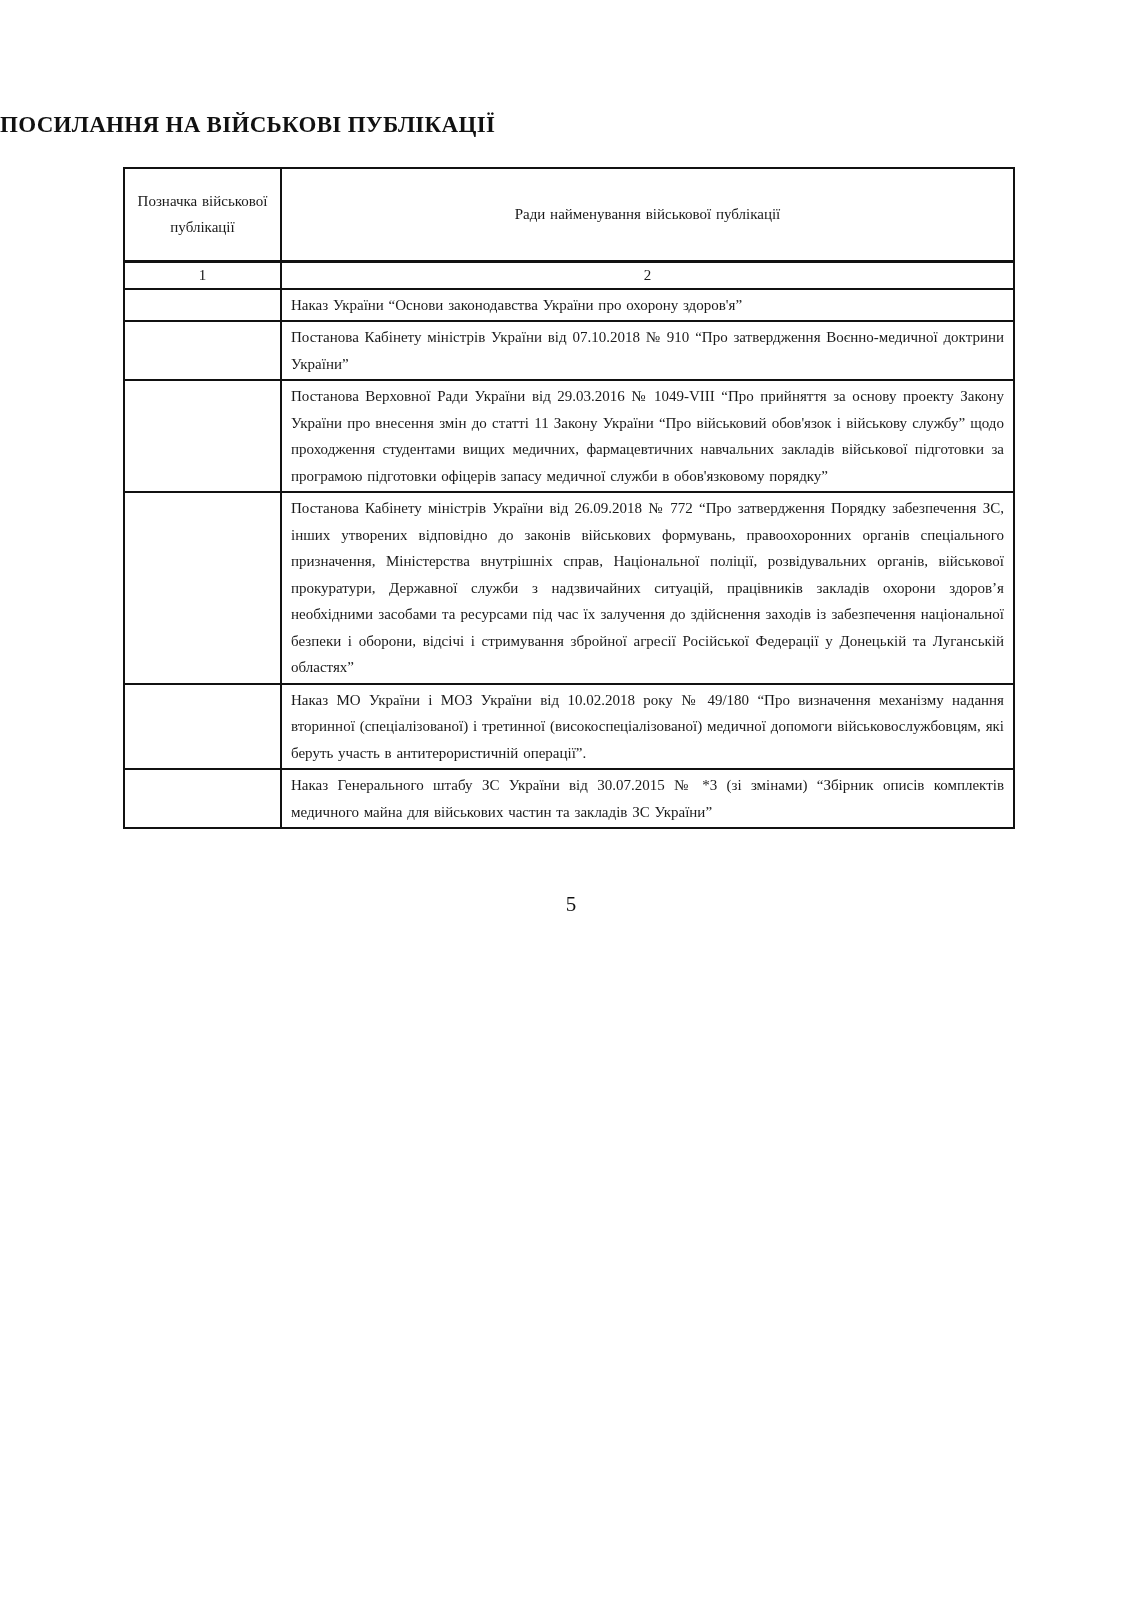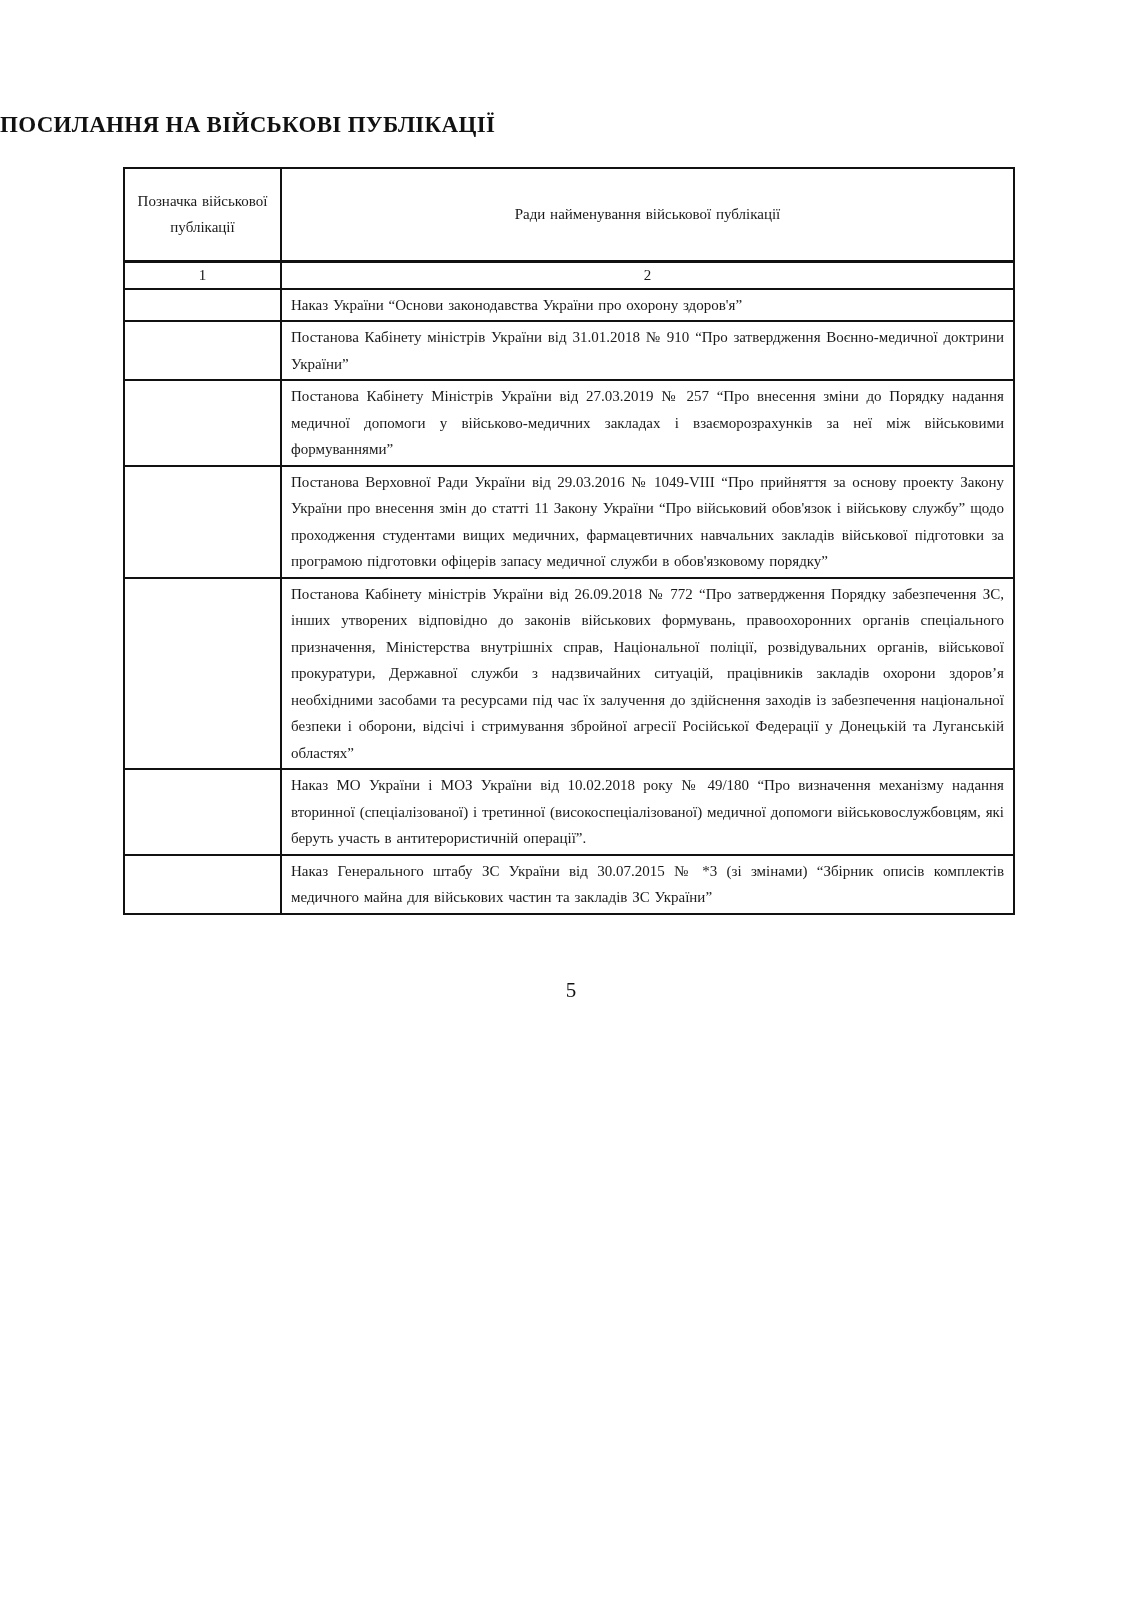--- a/index.html
+++ b/index.html
@@ -86,25 +86,21 @@
         <td>2</td>
       </tr>
     </thead>
     <tbody>
       <tr>
         <td class="mark-cell"></td>
         <td class="name-cell">Наказ України “Основи законодавства України про охорону здоров'я”</td>
       </tr>
       <tr>
         <td class="mark-cell"></td>
-        <td class="name-cell">Постанова Кабінету міністрів України від 31.01.2018 № 910 “Про затвердження Воєнно-медичної доктрини України”</td>
-      </tr>
-      <tr>
-        <td class="mark-cell"></td>
-        <td class="name-cell">Постанова Кабінету Міністрів України від 27.03.2019 № 257 “Про внесення зміни до Порядку надання медичної допомоги у військово-медичних закладах і взаєморозрахунків за неї між військовими формуваннями”</td>
+        <td class="name-cell">Постанова Кабінету міністрів України від 07.10.2018 № 910 “Про затвердження Воєнно-медичної доктрини України”</td>
       </tr>
       <tr>
         <td class="mark-cell"></td>
         <td class="name-cell">Постанова Верховної Ради України від 29.03.2016 № 1049-VIII “Про прийняття за основу проекту Закону України про внесення змін до статті 11 Закону України “Про військовий обов'язок і військову службу” щодо проходження студентами вищих медичних, фармацевтичних навчальних закладів військової підготовки за програмою підготовки офіцерів запасу медичної служби в обов'язковому порядку”</td>
       </tr>
       <tr>
         <td class="mark-cell"></td>
         <td class="name-cell">Постанова Кабінету міністрів України від 26.09.2018 № 772 “Про затвердження Порядку забезпечення ЗС, інших утворених відповідно до законів військових формувань, правоохоронних органів спеціального призначення, Міністерства внутрішніх справ, Національної поліції, розвідувальних органів, військової прокуратури, Державної служби з надзвичайних ситуацій, працівників закладів охорони здоров’я необхідними засобами та ресурсами під час їх залучення до здійснення заходів із забезпечення національної безпеки і оборони, відсічі і стримування збройної агресії Російської Федерації у Донецькій та Луганській областях”</td>
       </tr>
       <tr>

